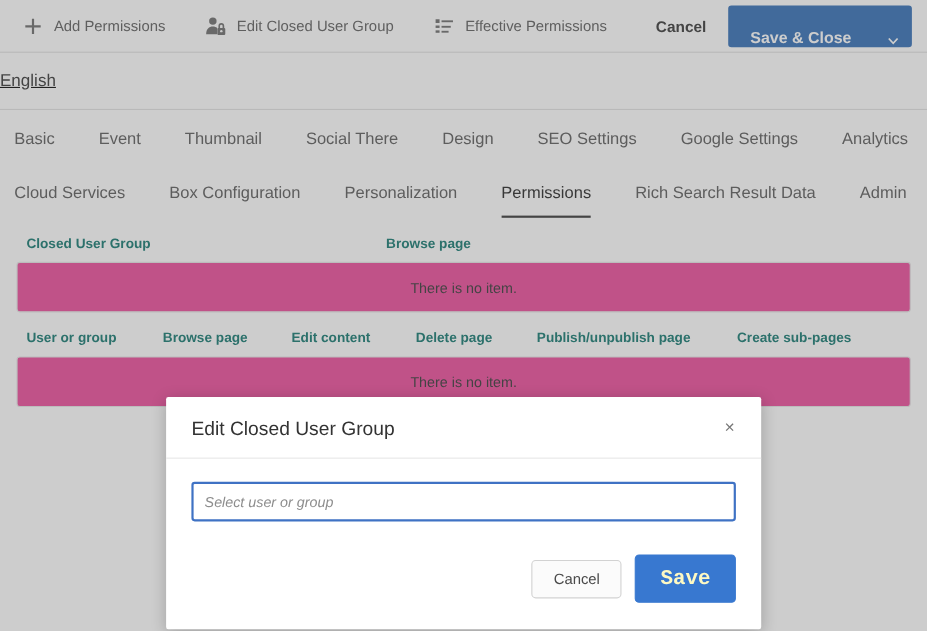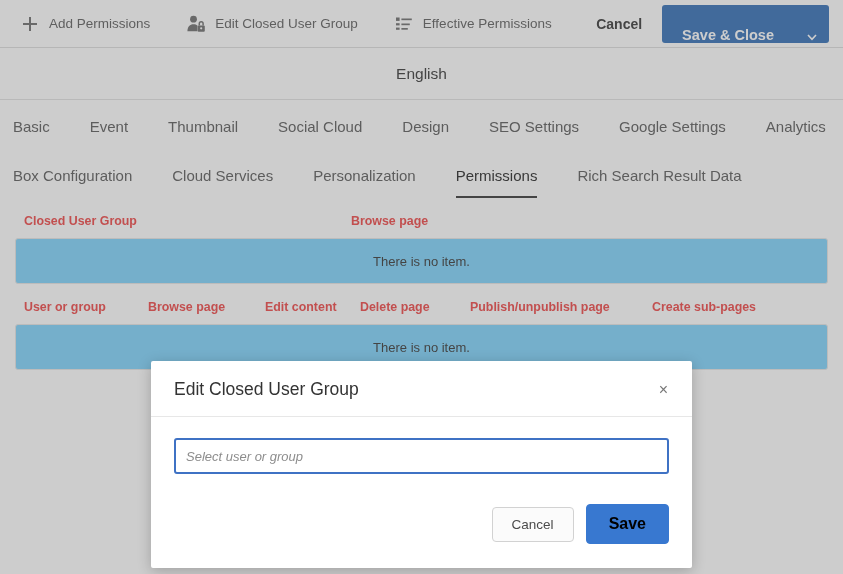--- a/index.html
+++ b/index.html
@@ -103,21 +103,21 @@
     cursor: pointer;
   }
 
   
   .lang-band {
     height: 51px;
     background: #ffffff;
     border-bottom: 1px solid #e2e2e2;
     display: flex;
     align-items: center;
-    justify-content: center;
+    text-decoration: underline;
   }
   .lang-band .title {
     font-size: 15.5px;
     color: #333333;
   }
 
   
   .tabs-wrap {
     background: #ffffff;
     padding: 0 0 0 0;
@@ -154,41 +154,41 @@
 
   
   .table-block { padding: 0 15px; box-sizing: border-box; }
   .tbl-head {
     display: flex;
     padding: 16px 9px 10px 9px;
   }
   .tbl-head .th {
     font-size: 12.4px;
     font-weight: bold;
-    color: #ef4444;
+    color: #0f766e;
     white-space: nowrap;
   }
   .tbl-empty {
     border: 1px solid #e6e6e6;
     border-radius: 3px;
-    background: #7dd3fc;
+    background: #ec4899;
     height: 44px;
     display: flex;
     align-items: center;
     justify-content: center;
     font-size: 13px;
     color: #333333;
   }
 
   
   .cug-c0 { width: 327px; }
   
   .u-c0 { width: 124px; }
   .u-c1 { width: 117px; }
-  .u-c2 { width: 95px; }
+  .u-c2 { width: 113px; }
   .u-c3 { width: 110px; }
   .u-c4 { width: 182px; }
 
   
   .modal {
     position: absolute;
     left: 151px;
     top: 361px;
     width: 541px;
     background: #ffffff;
@@ -248,24 +248,24 @@
     color: #4b4b4b;
     font-size: 13.5px;
     font-family: "Liberation Sans", sans-serif;
     padding: 9px 19px;
     cursor: pointer;
   }
   .btn-save {
     background: #3878d0;
     border: 1px solid #3878d0;
     border-radius: 4px;
-    color: #000000;
-    font-size: 16px;
+    color: #fef9c3;
+    font-size: 19px;
     font-weight: bold;
-    font-family: Liberation Sans, sans-serif;
+    font-family: Liberation Mono, monospace;
     padding: 10px 22px;
     cursor: pointer;
   }
 </style>
 </head>
 <body>
 
 <div class="page">
 
   <div class="toolbar">
@@ -327,32 +327,33 @@
 
   <div class="lang-band">
     <div class="title">English</div>
   </div>
 
   <div class="tabs-wrap">
     <div class="tab-row">
       <div class="tab">Basic</div>
       <div class="tab">Event</div>
       <div class="tab">Thumbnail</div>
-      <div class="tab">Social Cloud</div>
+      <div class="tab">Social There</div>
       <div class="tab">Design</div>
       <div class="tab">SEO Settings</div>
       <div class="tab">Google Settings</div>
       <div class="tab">Analytics</div>
     </div>
     <div class="tab-row">
+      <div class="tab">Cloud Services</div>
       <div class="tab">Box Configuration</div>
-      <div class="tab">Cloud Services</div>
       <div class="tab">Personalization</div>
       <div class="tab active">Permissions</div>
       <div class="tab">Rich Search Result Data</div>
+      <div class="tab">Admin</div>
     </div>
   </div>
 
   <div class="table-block">
     <div class="tbl-head">
       <div class="th cug-c0">Closed User Group</div>
       <div class="th">Browse page</div>
     </div>
     <div class="tbl-empty">
       <span>There is no item.</span>

